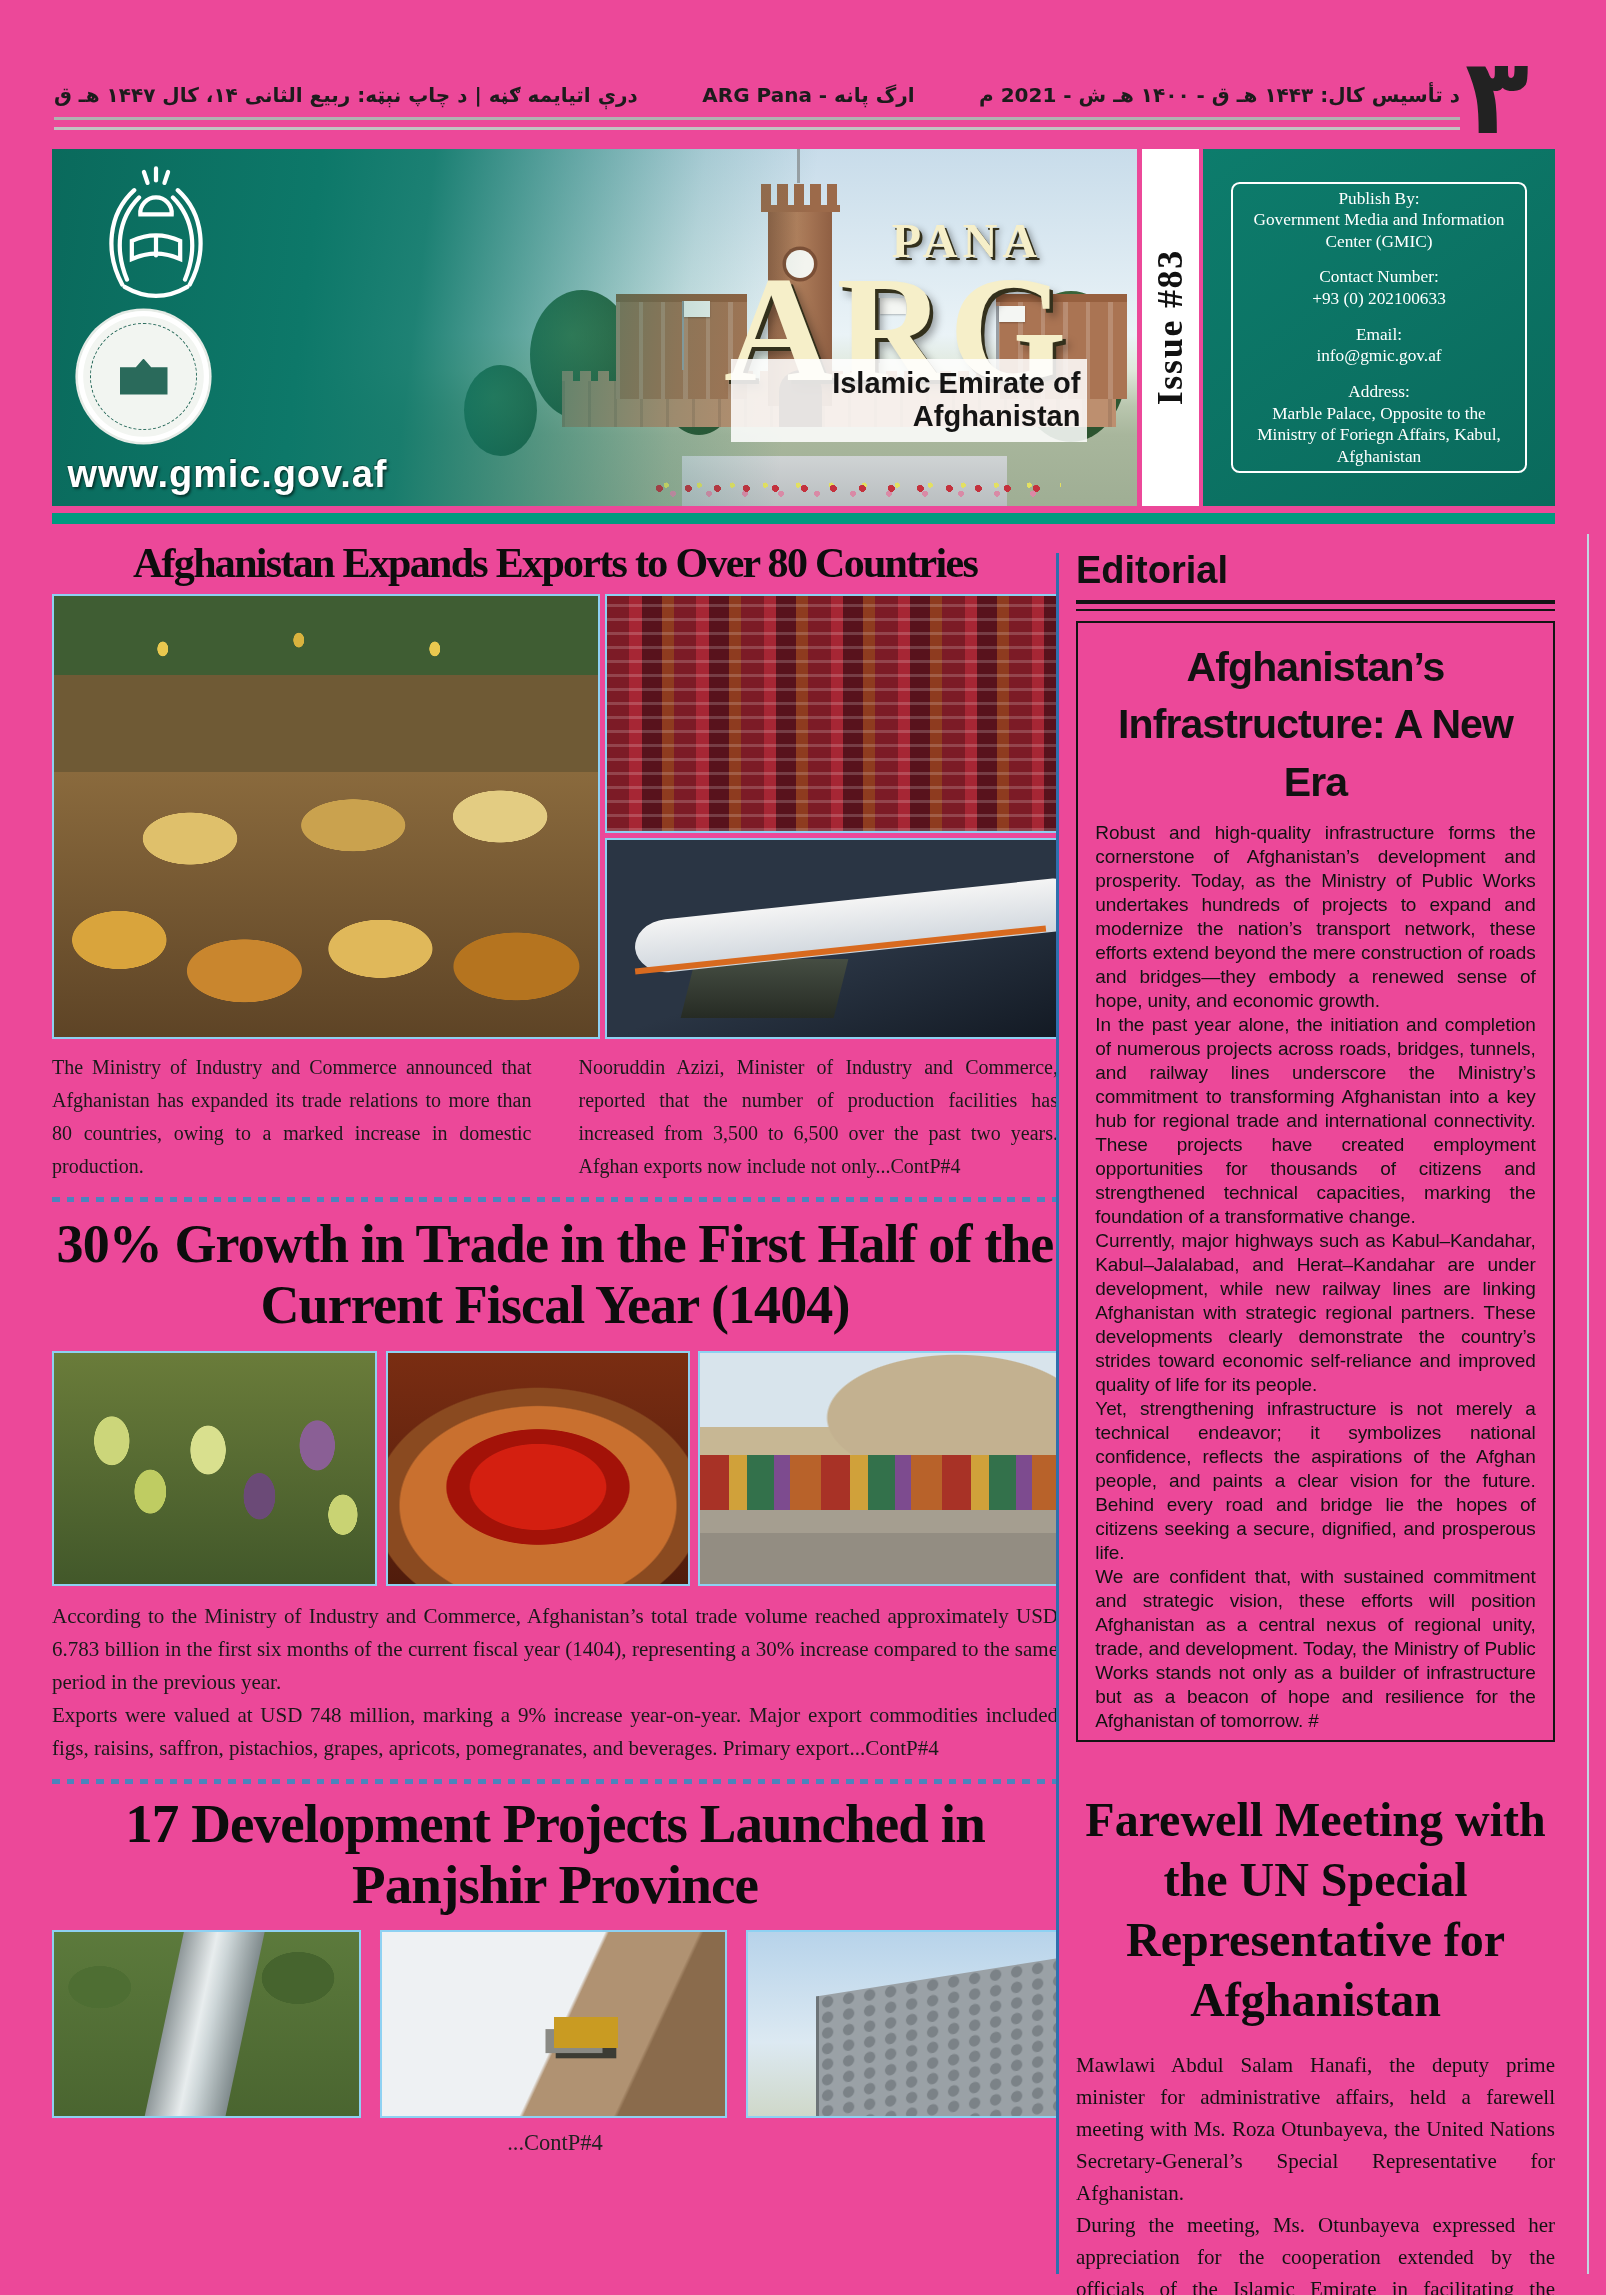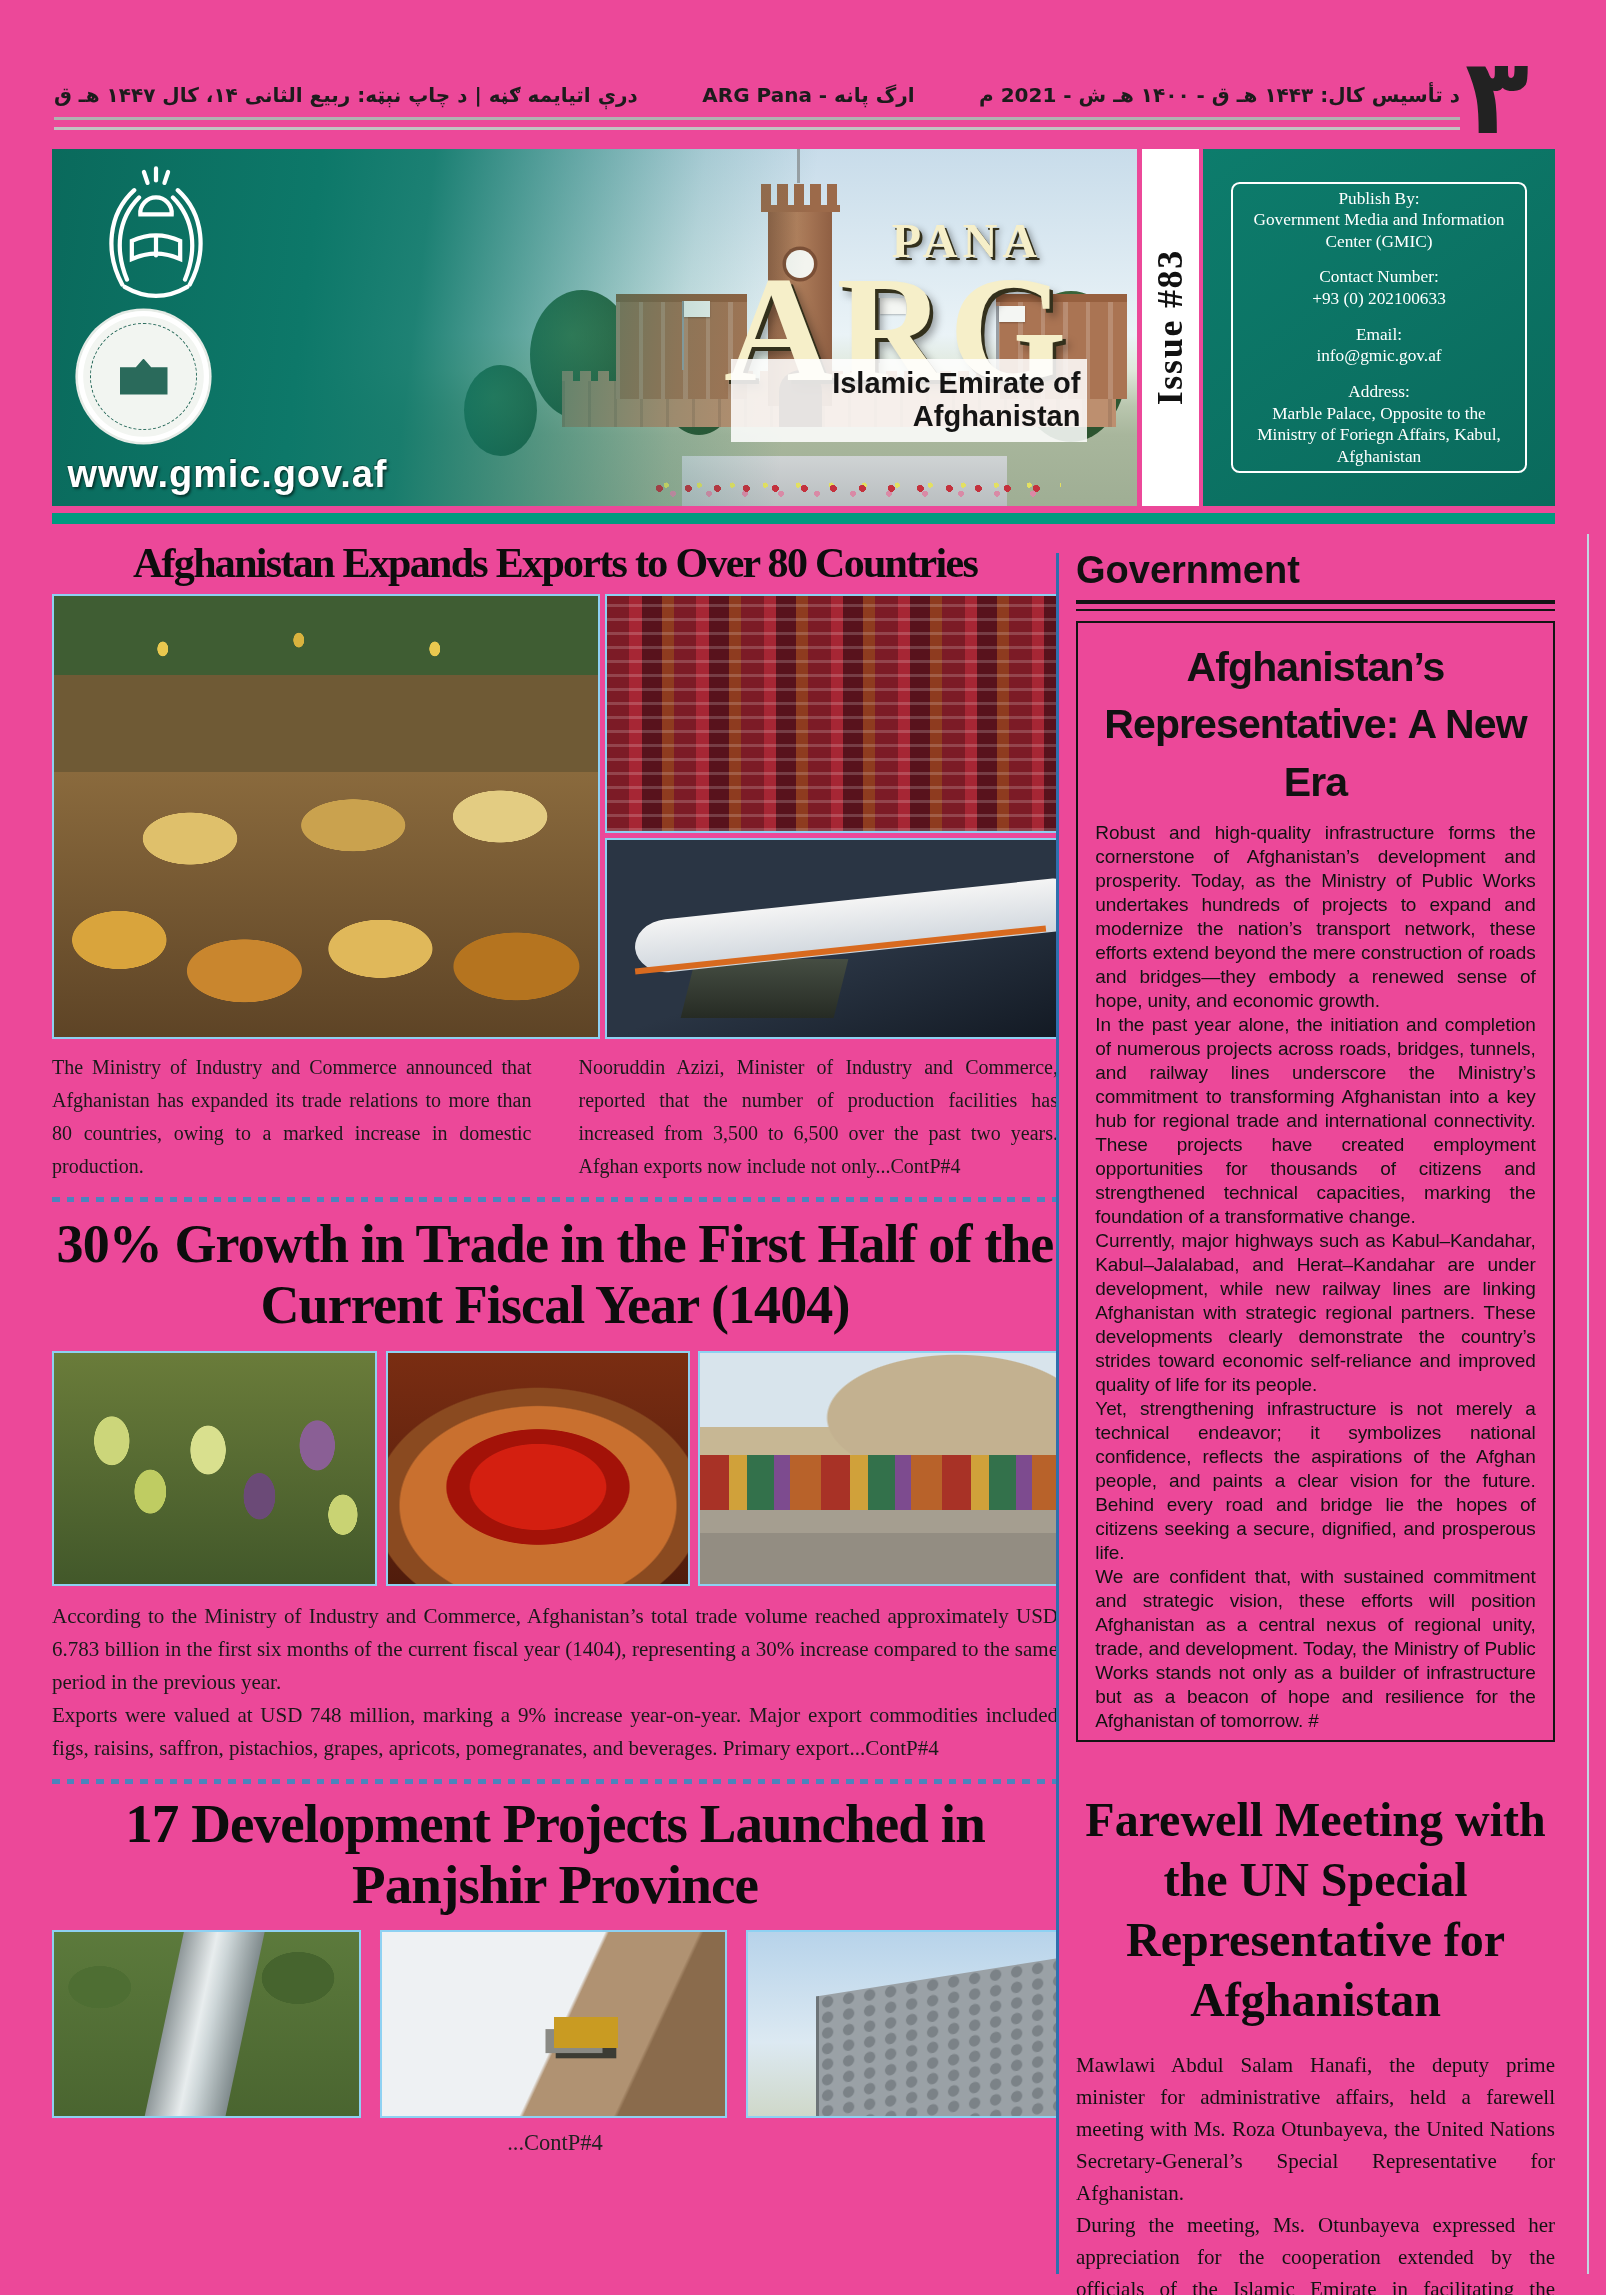--- a/index.html
+++ b/index.html
@@ -278,25 +278,25 @@
       </div>
     </div>
 
     <div class="cont-note">...ContP#4</div>
   </div>
 
   <div class="col-divider"></div>
   <div class="page-edge"></div>
 
   <div class="right-col">
-    <div class="editorial-label">Government</div>
+    <div class="editorial-label">Editorial</div>
     <div class="editorial-rule"></div>
 
     <div class="editorial-box">
-      <div class="editorial-title">Afghanistan’s Representative: A New Era</div>
+      <div class="editorial-title">Afghanistan’s Infrastructure: A New Era</div>
       <p class="ed-p">Robust and high-quality infrastructure forms the cornerstone of Afghanistan’s development and prosperity. Today, as the Ministry of Public Works undertakes hundreds of projects to expand and modernize the nation’s transport network, these efforts extend beyond the mere construction of roads and bridges—they embody a renewed sense of hope, unity, and economic growth.</p>
       <p class="ed-p">In the past year alone, the initiation and completion of numerous projects across roads, bridges, tunnels, and railway lines underscore the Ministry’s commitment to transforming Afghanistan into a key hub for regional trade and international connectivity. These projects have created employment opportunities for thousands of citizens and strengthened technical capacities, marking the foundation of a transformative change.</p>
       <p class="ed-p">Currently, major highways such as Kabul–Kandahar, Kabul–Jalalabad, and Herat–Kandahar are under development, while new railway lines are linking Afghanistan with strategic regional partners. These developments clearly demonstrate the country’s strides toward economic self-reliance and improved quality of life for its people.</p>
       <p class="ed-p">Yet, strengthening infrastructure is not merely a technical endeavor; it symbolizes national confidence, reflects the aspirations of the Afghan people, and paints a clear vision for the future. Behind every road and bridge lie the hopes of citizens seeking a secure, dignified, and prosperous life.</p>
       <p class="ed-p">We are confident that, with sustained commitment and strategic vision, these efforts will position Afghanistan as a central nexus of regional unity, trade, and development. Today, the Ministry of Public Works stands not only as a builder of infrastructure but as a beacon of hope and resilience for the Afghanistan of tomorrow. #</p>
     </div>
 
     <h2 class="farewell-title">Farewell Meeting with the UN Special Representative for Afghanistan</h2>
     <div class="farewell-body">
       <p>Mawlawi Abdul Salam Hanafi, the deputy prime minister for administrative affairs, held a farewell meeting with Ms. Roza Otunbayeva, the United Nations Secretary-General’s Special Representative for Afghanistan.</p>

